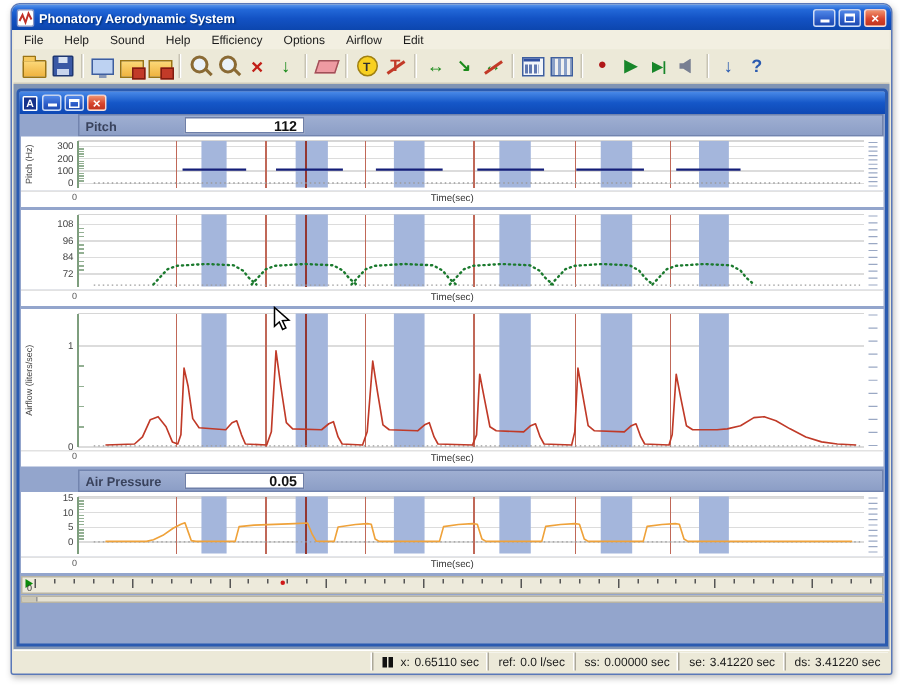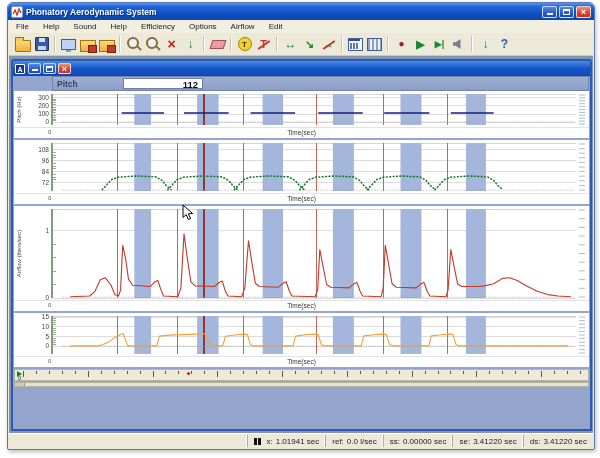--- a/index.html
+++ b/index.html
@@ -430,20 +430,24 @@
                   <text x="7" y="47.5" font-size="6" fill="#444" text-anchor="middle" font-family="Liberation Sans,sans-serif" transform="rotate(-90 7 47.5)">Airflow (liters/sec)</text>
                 </svg></div>
           </div>
           <div class="panel-xaxis">
             <span class="xtick0">0</span>
             <span class="xlabel">Time(sec)</span>
           </div>
         </div>
 
         <div class="panel">
+          <div class="panel-header">
+            <span class="panel-label">Air Pressure</span>
+            <span class="value-box">0.05</span>
+          </div>
           <div class="panel-body body-ap">
             <div class="chart-host"><svg width="575" height="43" xmlns="http://www.w3.org/2000/svg">
                   <g shape-rendering="crispEdges">
                     <line x1="38" y1="3" x2="562" y2="3" stroke="#D6D6D6" stroke-width="1"></line>
                     <line x1="38" y1="33.2" x2="562" y2="33.2" stroke="#DCDCDC" stroke-width="1"></line>
                     <text x="35" y="35.2" font-size="6.5" fill="#444" text-anchor="end" font-family="Liberation Sans,sans-serif">0</text>
                     <line x1="38" y1="23.5" x2="562" y2="23.5" stroke="#DCDCDC" stroke-width="1"></line>
                     <text x="35" y="25.5" font-size="6.5" fill="#444" text-anchor="end" font-family="Liberation Sans,sans-serif">5</text>
                     <line x1="38" y1="13.7" x2="562" y2="13.7" stroke="#DCDCDC" stroke-width="1"></line>
                     <text x="35" y="15.7" font-size="6.5" fill="#444" text-anchor="end" font-family="Liberation Sans,sans-serif">10</text>
@@ -558,21 +562,21 @@
     </div>
 
     <div class="statusbar">
       <span class="sb-spacer"></span>
       <span class="sb-field">
         <span class="sb-bars">
             <i></i>
             <i></i>
           </span>
         <span>x:</span>
-        <span>1.01941 sec</span>
+        <span>0.65110 sec</span>
       </span>
       <span class="sb-field">
         <span>ref:</span>
         <span>0.0 l/sec</span>
       </span>
       <span class="sb-field">
         <span>ss:</span>
         <span>0.00000 sec</span>
       </span>
       <span class="sb-field">

